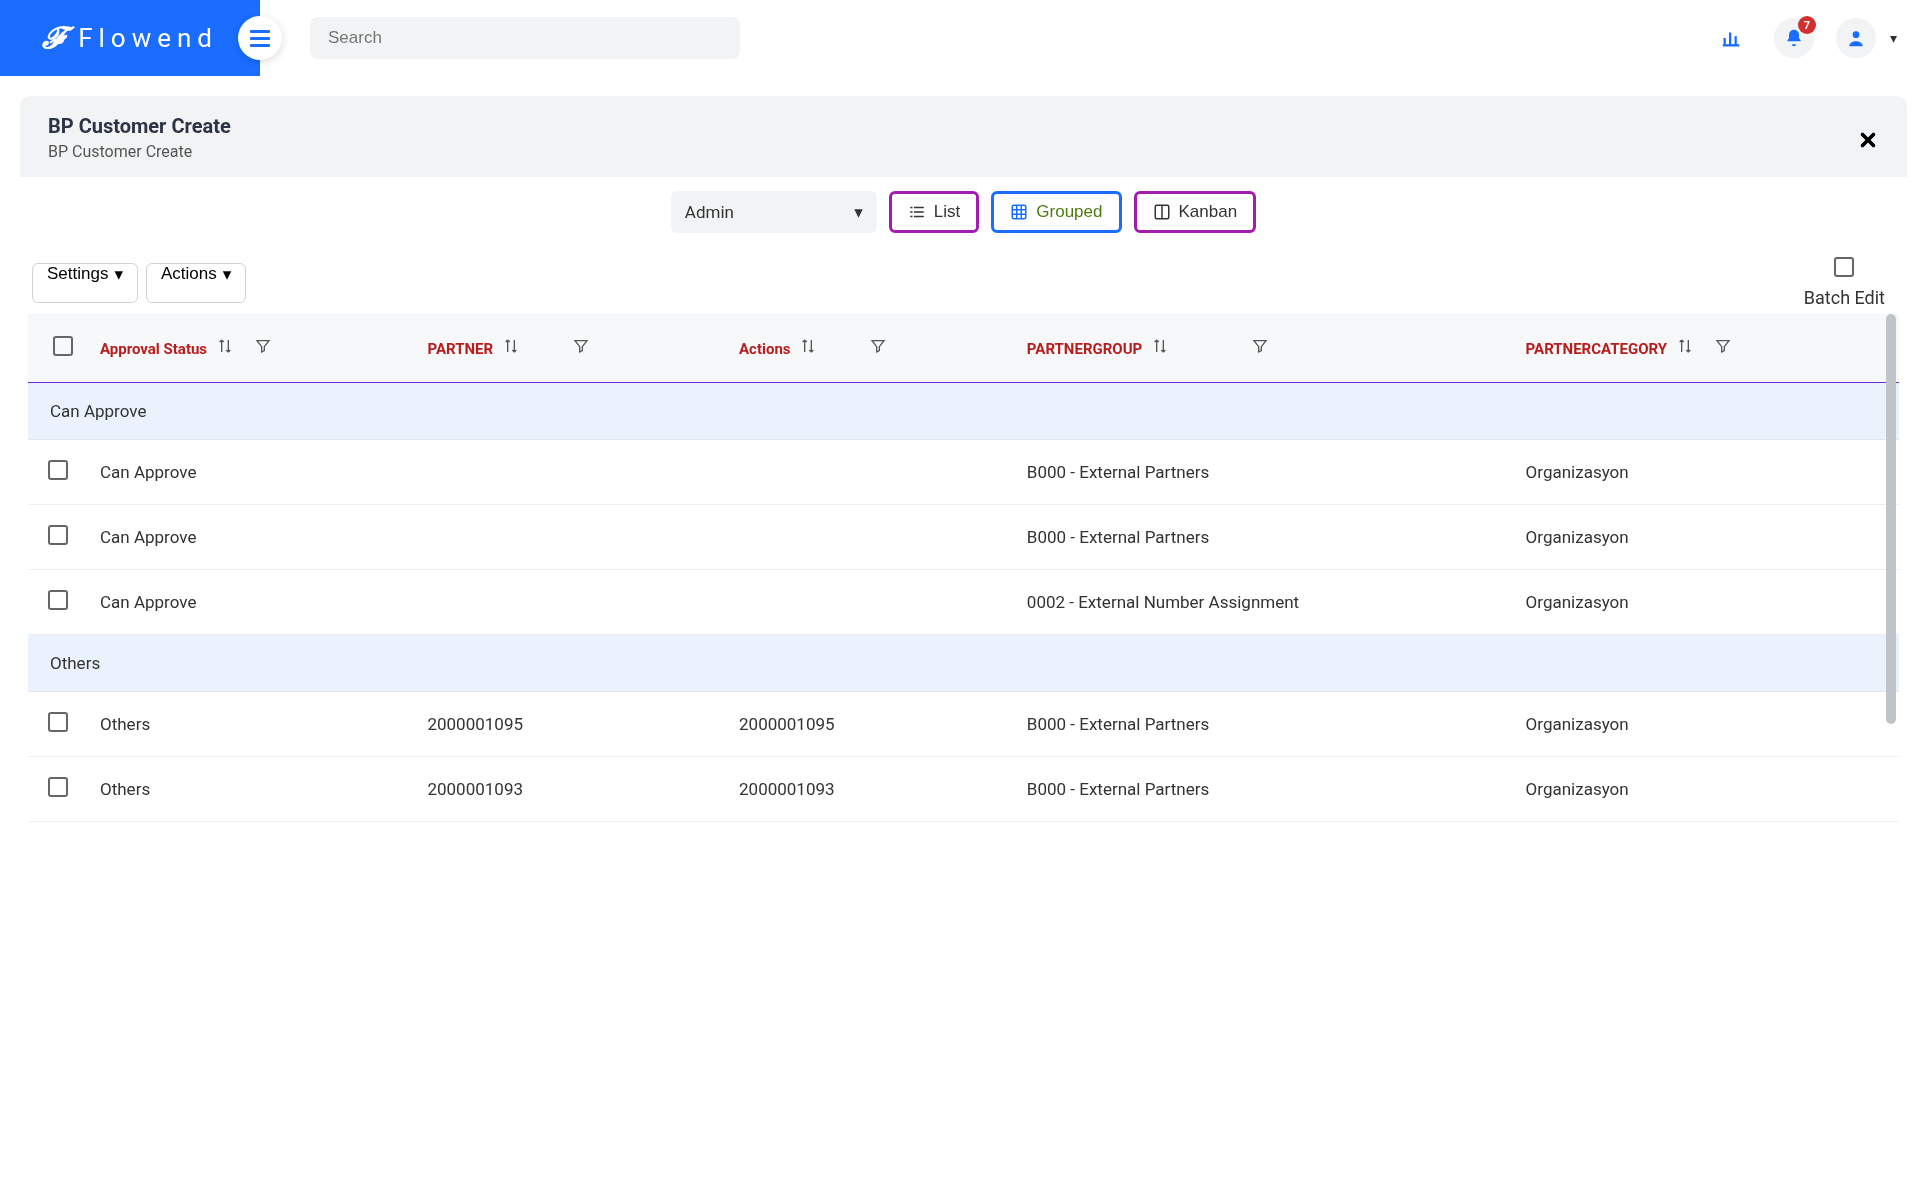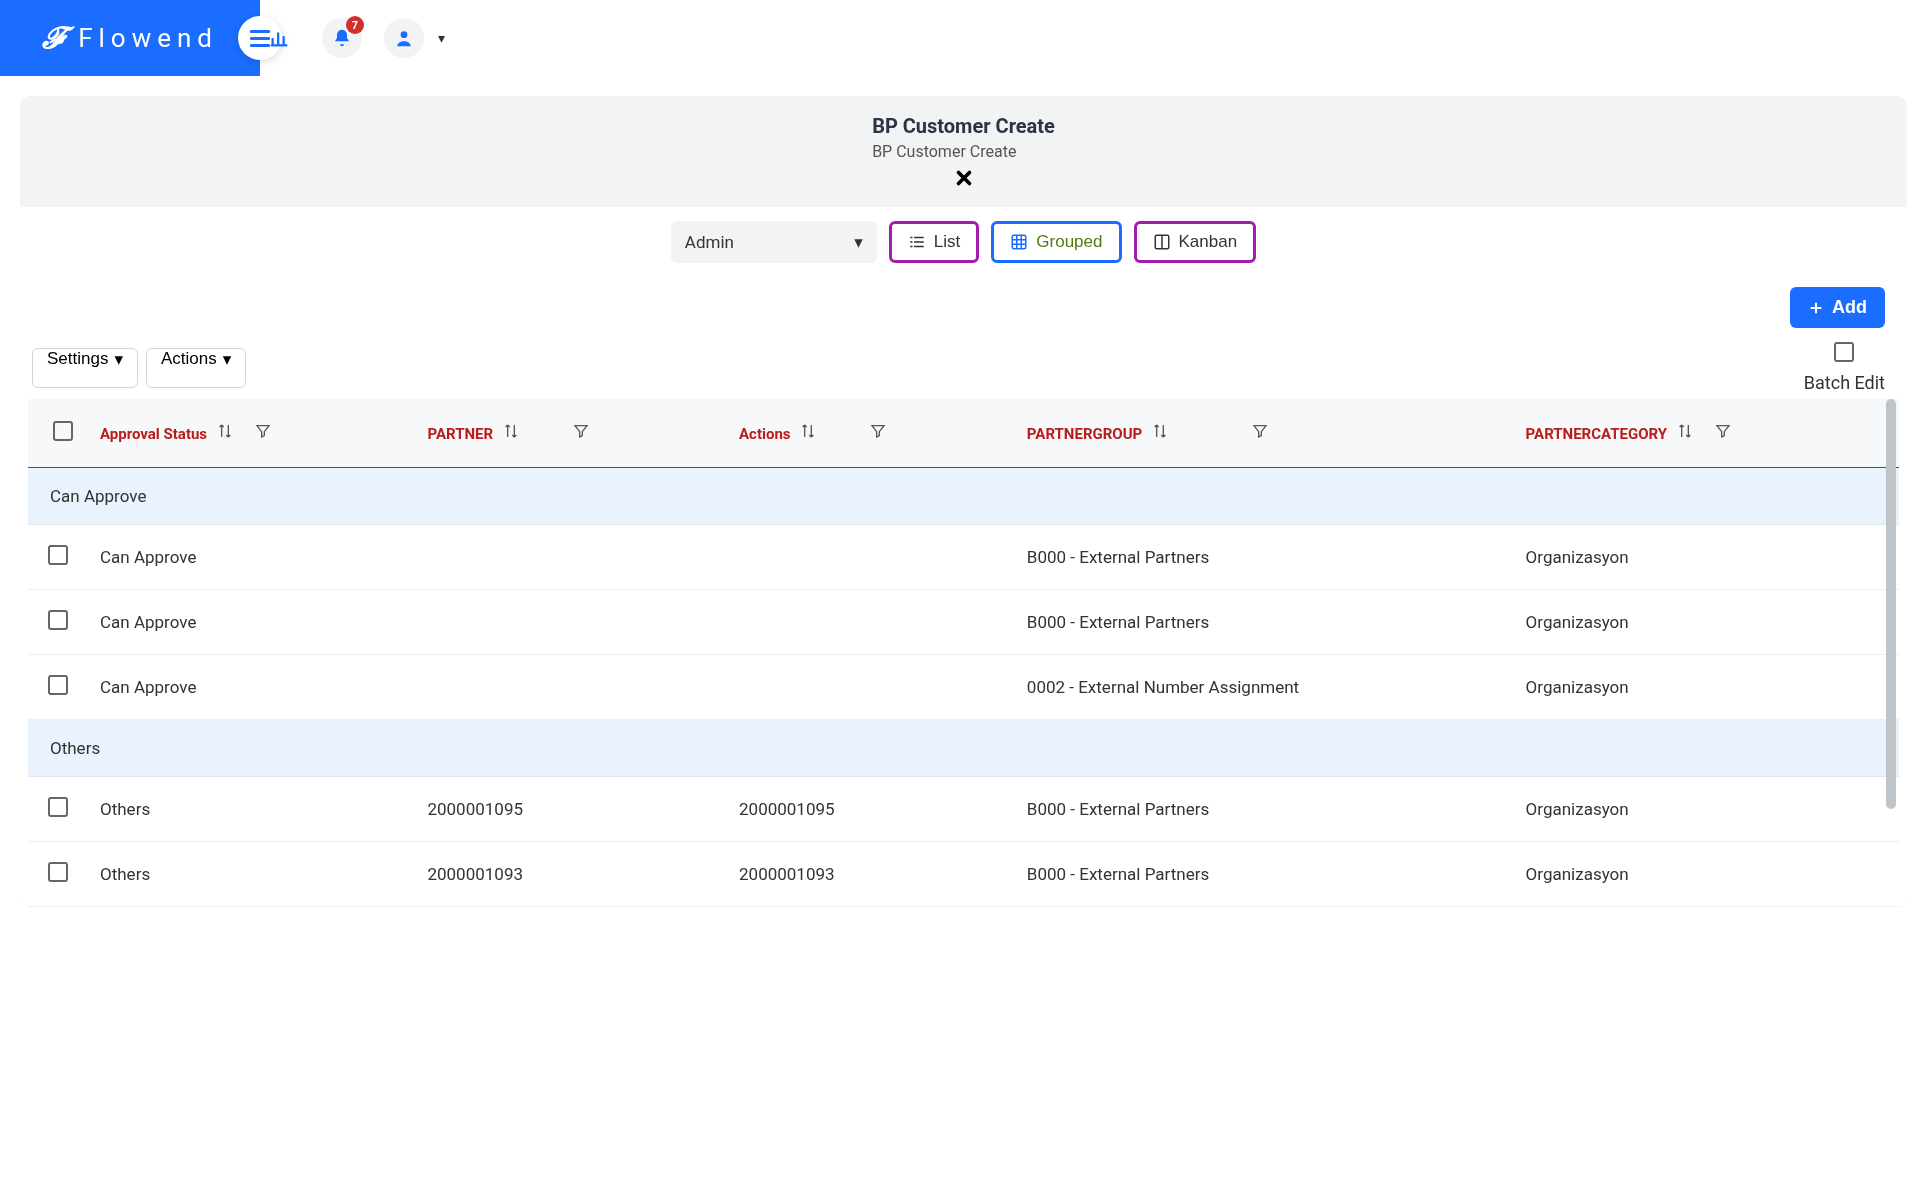--- a/index.html
+++ b/index.html
@@ -20,21 +20,21 @@
 .icon-btn { width: 40px; height: 40px; border-radius: 50%; display: flex; align-items: center; justify-content: center; background: #f1f3f4; cursor: pointer; position: relative; }
 .icon-btn.plain { background: transparent; }
 .chart-icon { color: #1a6dff; font-size: 20px; }
 .bell-icon { color: #1a6dff; font-size: 20px; }
 .badge { position: absolute; top: -2px; right: -2px; background: #d32f2f; color: #fff; font-size: 11px; font-weight: bold; width: 18px; height: 18px; border-radius: 50%; display: flex; align-items: center; justify-content: center; }
 .user-icon { color: #1a6dff; font-size: 20px; }
 .chevron-down { color: #333; font-size: 14px; margin-left: -8px; cursor: pointer; }
 
 .main-wrap { padding: 20px 20px 0 20px; }
 .panel { background: #f1f3f4; border-radius: 10px; overflow: hidden; }
-.panel-header { display: flex; justify-content: space-between; align-items: center; padding: 18px 28px 16px 28px; flex-direction: column; }
+.panel-header { display: flex; justify-content: space-between; align-items: center; padding: 18px 28px 16px 28px; }
 .panel-title { font-size: 20px; font-weight: 700; color: #2c3345; }
 .panel-subtitle { font-size: 16px; color: #555; margin-top: 4px; }
 .close-x { font-size: 26px; font-weight: 900; cursor: pointer; color: #000; }
 
 .panel-body { background: #fff; padding: 14px 8px 0 8px; position: relative; }
 
 .toolbar-row { display: flex; justify-content: center; gap: 12px; margin-bottom: 24px; }
 .dropdown-admin { width: 206px; height: 42px; background: #f1f3f4; border: none; border-radius: 6px; padding: 0 14px; font-size: 17px; display: flex; align-items: center; justify-content: space-between; cursor: pointer; gap: 28px; }
 .view-btn { height: 42px; padding: 0 16px; border: 3px solid #a21caf; border-radius: 6px; background: #fff; display: flex; align-items: center; gap: 8px; font-size: 17px; cursor: pointer; color: #333; }
 .view-btn.active { border-color: #1a6dff; color: #4d7c0f; }
@@ -71,20 +71,23 @@
       <span class="logo-icon">𝓕</span>
       <span>Flowend</span>
     </div>
     <div class="menu-toggle">
       <div class="hamburger">
           <span></span>
           <span></span>
           <span></span>
         </div>
     </div>
+  </div>
+  <div class="search-area">
+    <input class="search-input" type="text" placeholder="Search" style="">
   </div>
   <div class="topbar-right">
     <div class="icon-btn plain">
       <svg class="chart-icon" viewBox="0 0 24 24" width="22" height="22" fill="none" stroke="#1a6dff" stroke-width="2.5">
           <line x1="4" y1="20" x2="4" y2="12"></line>
           <line x1="10" y1="20" x2="10" y2="6"></line>
           <line x1="16" y1="20" x2="16" y2="10"></line>
           <line x1="2" y1="20" x2="20" y2="20"></line>
         </svg>
     </div>
@@ -148,29 +151,20 @@
         </button>
         <button class="view-btn">
           <svg viewBox="0 0 24 24" width="18" height="18" fill="none" stroke="#333" stroke-width="2">
               <rect x="3" y="3" width="18" height="18" rx="2"></rect>
               <line x1="12" y1="3" x2="12" y2="21"></line>
             </svg>
           <span>Kanban</span>
         </button>
       </div>
 
-      <div class="add-row">
-        <button class="add-btn">
-          <svg viewBox="0 0 24 24" width="16" height="16" fill="none" stroke="#fff" stroke-width="3">
-              <line x1="12" y1="4" x2="12" y2="20"></line>
-              <line x1="4" y1="12" x2="20" y2="12"></line>
-            </svg>
-          <span>Add</span>
-        </button>
-      </div>
 
       <div class="controls-row">
         <div class="left-controls">
           <button class="ctrl-btn">
             <span>Settings</span>
             <span>▾</span>
           </button>
           <button class="ctrl-btn">
             <span>Actions</span>
             <span>▾</span>

